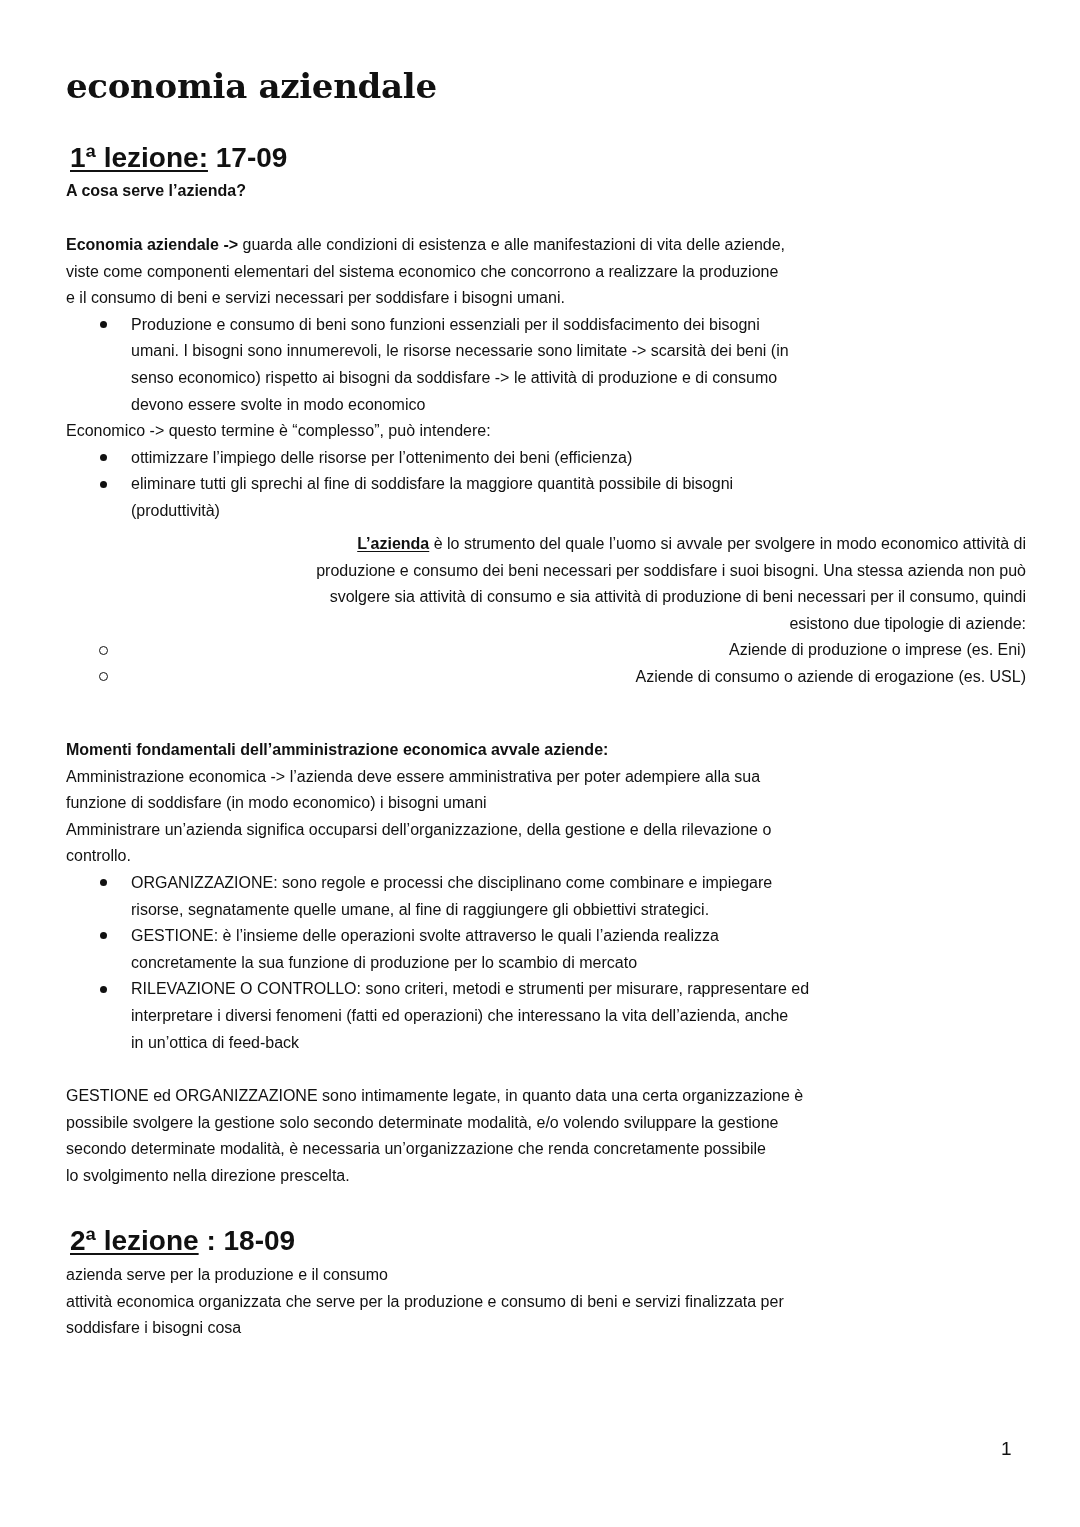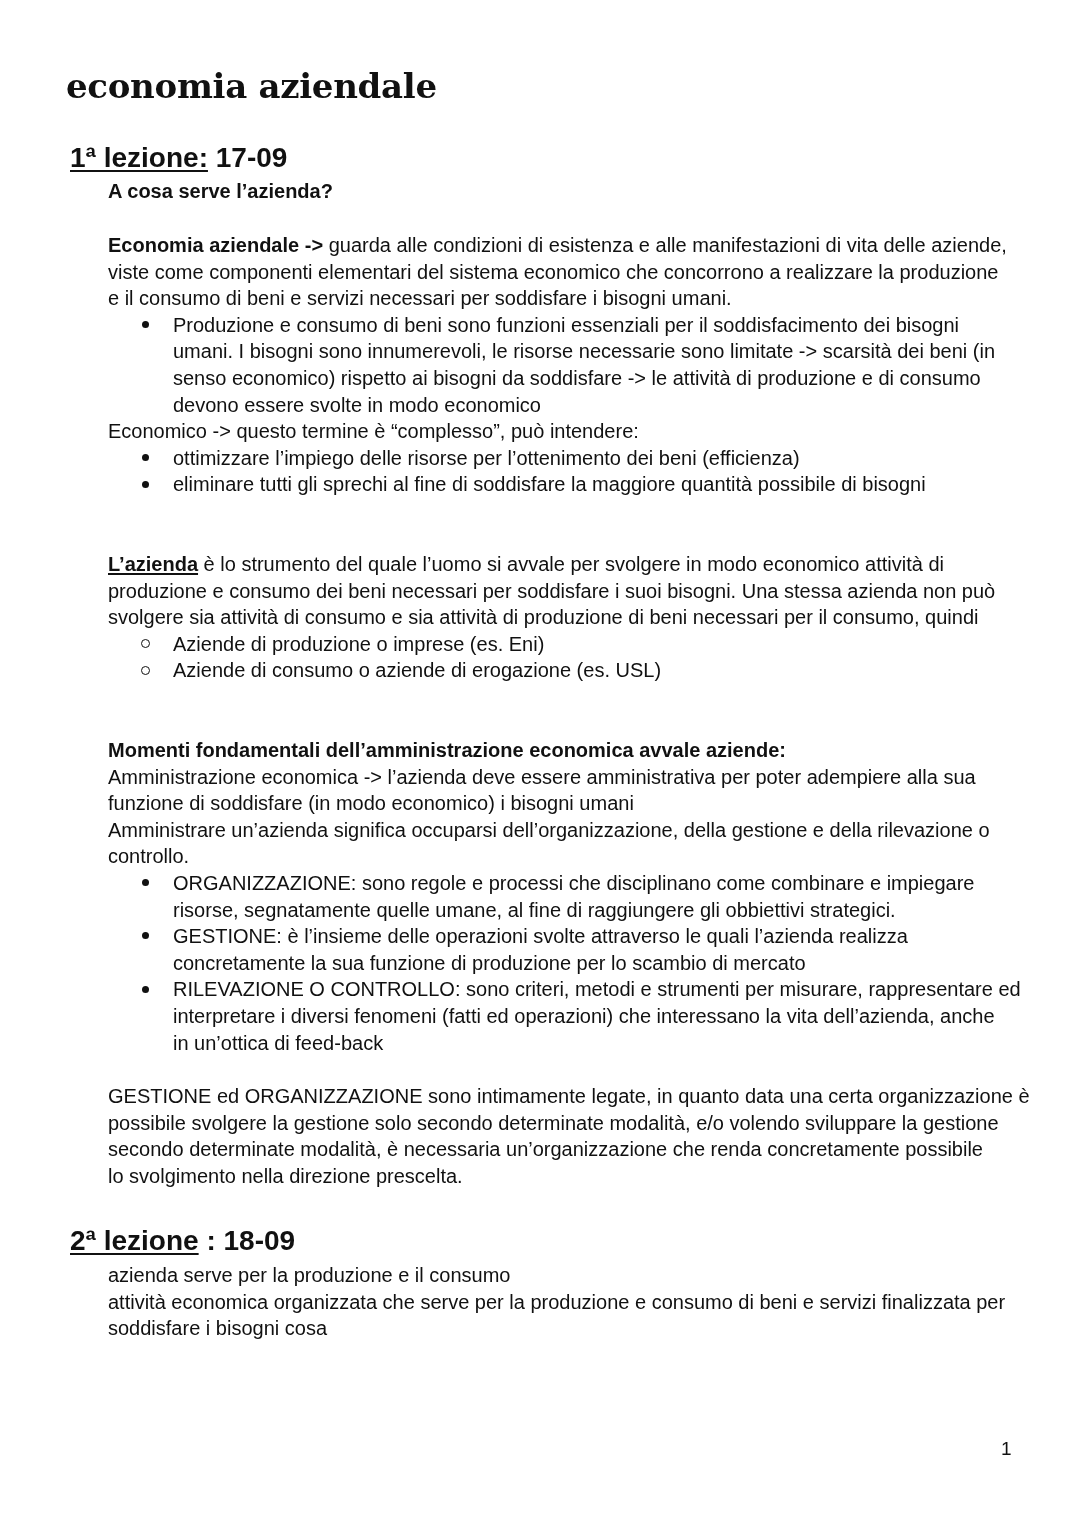--- a/index.html
+++ b/index.html
@@ -37,23 +37,22 @@
       font-weight: bold;
       font-size: 28px;
       line-height: 36px;
       white-space: nowrap;
     }
     .lesson-heading .u { text-decoration: underline; text-decoration-thickness: 2px; text-underline-offset: 3px; }
     .block {
       position: absolute;
       left: 0;
       width: 960px;
-      font-size: 20px;
+      font-size: 16px;
       line-height: 26.6px;
-      margin-left: 42px;
     }
     .line { display: block; white-space: nowrap; height: 26.6px; }
     .b { font-weight: bold; }
     .bu { font-weight: bold; text-decoration: underline; text-underline-offset: 2px; }
     .li {
       position: relative;
       padding-left: 65px;
     }
     .li .marker {
       position: absolute;
@@ -116,27 +115,29 @@
       <span class="line">devono essere svolte in modo economico</span>
     </div>
     <span class="line">Economico -&gt; questo termine è “complesso”, può intendere:</span>
     <div class="li">
       <span class="marker disc"></span>
       <span class="line">ottimizzare l’impiego delle risorse per l’ottenimento dei beni (efficienza)</span>
     </div>
     <div class="li">
       <span class="marker disc"></span>
       <span class="line">eliminare tutti gli sprechi al fine di soddisfare la maggiore quantità possibile di bisogni</span>
+      <span class="line">(produttività)</span>
     </div>
   </div>
 
-  <div class="block" style="top:551px;">
+  <div class="block" style="top:531px;text-align:right;">
     <span class="line"><span class="bu">L’azienda</span><span> è lo strumento del quale l’uomo si avvale per svolgere in modo economico attività di</span></span>
     <span class="line">produzione e consumo dei beni necessari per soddisfare i suoi bisogni. Una stessa azienda non può</span>
     <span class="line">svolgere sia attività di consumo e sia attività di produzione di beni necessari per il consumo, quindi</span>
+    <span class="line">esistono due tipologie di aziende:</span>
     <div class="li">
       <span class="marker circle"></span>
       <span class="line">Aziende di produzione o imprese (es. Eni)</span>
     </div>
     <div class="li">
       <span class="marker circle"></span>
       <span class="line">Aziende di consumo o aziende di erogazione (es. USL)</span>
     </div>
   </div>
 

